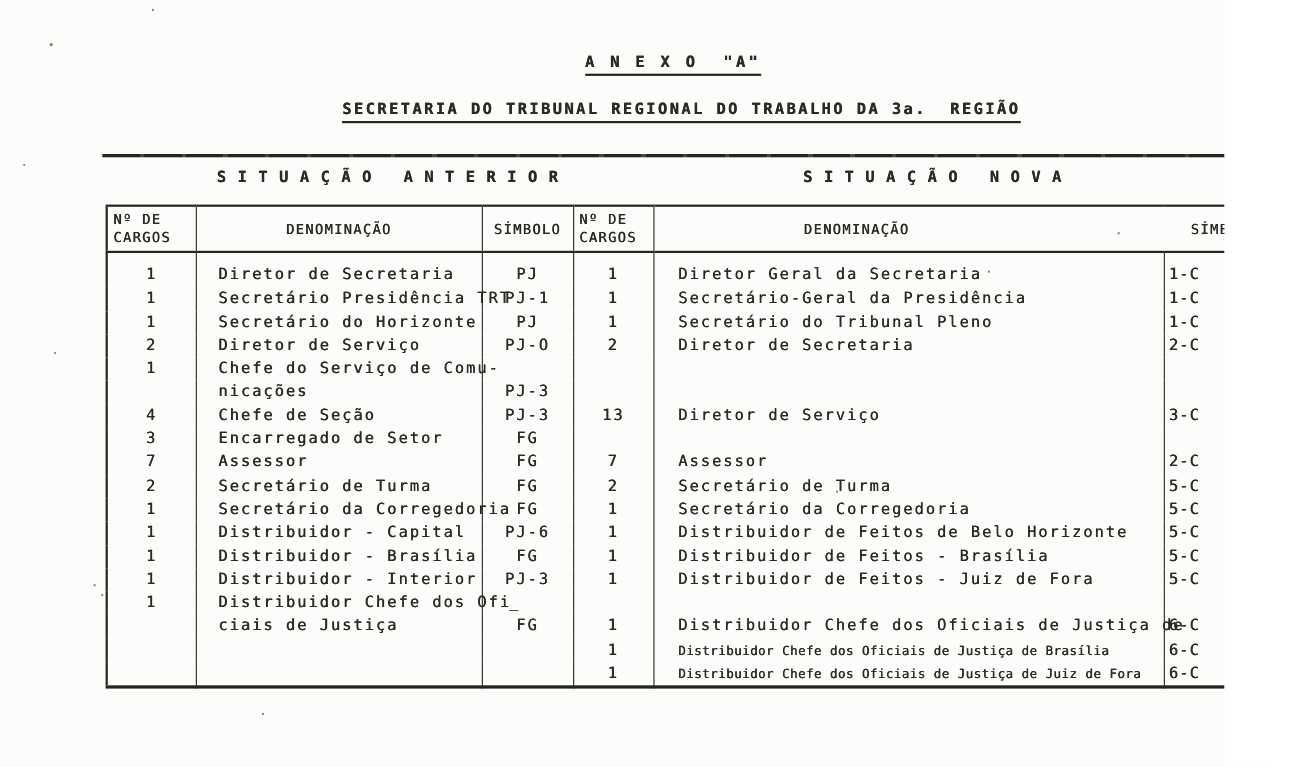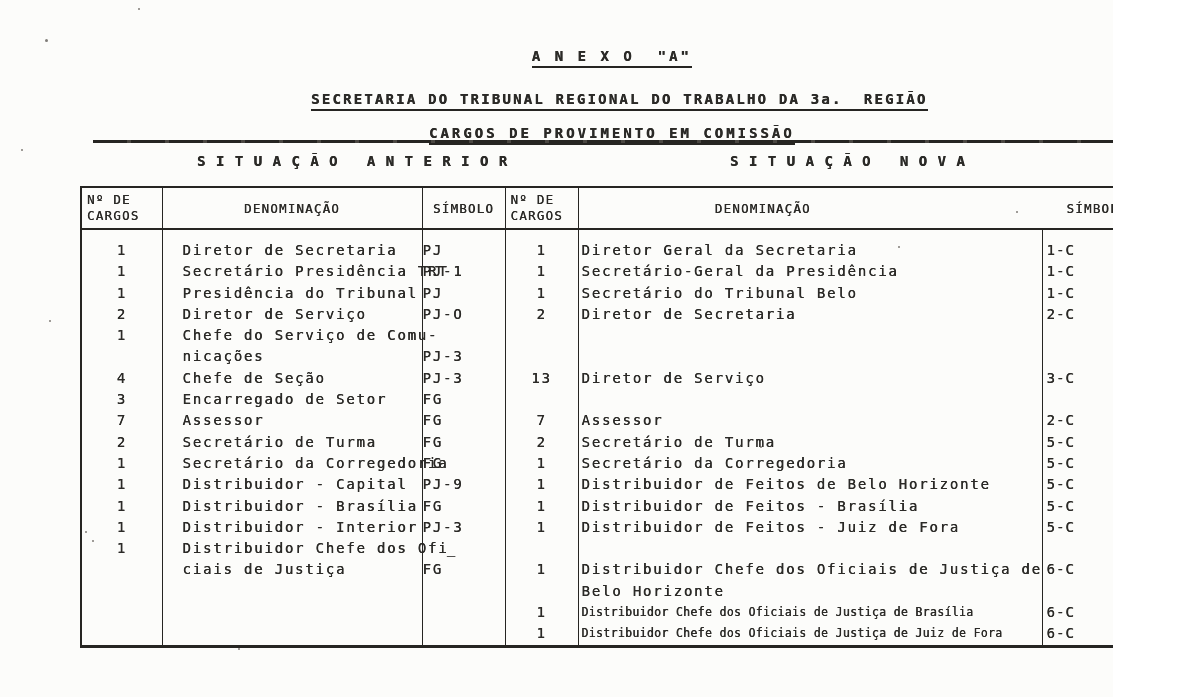--- a/index.html
+++ b/index.html
@@ -44,21 +44,21 @@
   
   .section-title{
     position:absolute;top:153px;font-size:14px;font-weight:bold;
     letter-spacing:1px;white-space:pre;
   }
   .section-left{left:197px;}
   .section-right{left:730px;}
 
   
   table.doc-table{
-    position:absolute;left:80px;top:186px;width:1071px;
+    position:absolute;left:96px;top:186px;width:1071px;
     border-collapse:collapse;table-layout:fixed;
     border-left:2px solid var(--rule);
     border-bottom:3px solid var(--rule);
   }
   col.c1{width:81px;}  col.c2{width:260px;} col.c3{width:83px;}
   col.c4{width:73px;}  col.c5{width:464px;} col.c6{width:110px;}
 
   thead th{
     height:42px;padding:0;vertical-align:middle;
     font-size:12.5px;font-weight:normal;letter-spacing:1.2px;
@@ -71,43 +71,40 @@
   thead th.hden-right{text-align:center;padding-right:95px;}
   thead th.hb{border-right:1.6px solid var(--rule);}
 
   tbody td{
     padding:0;margin:0;height:21.3px;line-height:21.3px;
     font-size:14px;letter-spacing:1.8px;white-space:nowrap;
     vertical-align:top;overflow:visible;
   }
   tbody td.c1{text-align:center;border-right:1.6px solid var(--rule);}
   tbody td.c2{padding-left:20px;border-right:1.6px solid var(--rule);}
-  tbody td.c3{text-align:left;border-right:1.6px solid var(--rule);}
+  tbody td.c3{text-align:center;border-right:1.6px solid var(--rule);}
   tbody td.c4{text-align:center;border-right:1.6px solid var(--rule);}
-  tbody td.c5{padding-left:3px;border-right:1.6px solid var(--rule);}
+  tbody td.c5{padding-left:22px;border-right:1.6px solid var(--rule);}
   tbody td.c6{padding-left:4px;letter-spacing:1px;}
   tbody tr:first-child td{padding-top:10px;height:31.3px;}
   tbody tr.condensed td.c5{font-size:11.4px;letter-spacing:0.4px;}
 
   
   .speck{position:absolute;background:#55524c;border-radius:50%;opacity:0.75;}
 </style>
 </head>
 <body>
 
 <div class="sheet typewriter">
 
   <div class="title-band annex-title">
     <span class="u">A N E X O  "A"</span>
   </div>
   <div class="title-band org-title">
     <span class="u">SECRETARIA DO TRIBUNAL REGIONAL DO TRABALHO DA 3a.  REGIÃO</span>
-  </div>
-  <div class="title-band doc-subtitle">
-    <span class="u">CARGOS DE PROVIMENTO EM COMISSÃO</span>
   </div>
 
   <div class="rule-top"></div>
 
   <div class="section-title section-left">S I T U A Ç Ã O   A N T E R I O R</div>
   <div class="section-title section-right">S I T U A Ç Ã O   N O V A</div>
 
   <table class="doc-table">
     <colgroup>
       <col class="c1">
@@ -139,24 +136,24 @@
         <tr>
       <td class="c1">1</td>
       <td class="c2">Secretário Presidência TRT</td>
       <td class="c3">PJ-1</td>
       <td class="c4">1</td>
       <td class="c5">Secretário-Geral da Presidência</td>
       <td class="c6">1-C</td>
     </tr>
         <tr>
       <td class="c1">1</td>
-      <td class="c2">Presidência do Tribunal</td>
+      <td class="c2">Secretário do Horizonte</td>
       <td class="c3">PJ</td>
       <td class="c4">1</td>
-      <td class="c5">Secretário do Tribunal Belo</td>
+      <td class="c5">Secretário do Tribunal Pleno</td>
       <td class="c6">1-C</td>
     </tr>
         <tr>
       <td class="c1">2</td>
       <td class="c2">Diretor de Serviço</td>
       <td class="c3">PJ-O</td>
       <td class="c4">2</td>
       <td class="c5">Diretor de Secretaria</td>
       <td class="c6">2-C</td>
     </tr>
@@ -212,21 +209,21 @@
       <td class="c1">1</td>
       <td class="c2">Secretário da Corregedoria</td>
       <td class="c3">FG</td>
       <td class="c4">1</td>
       <td class="c5">Secretário da Corregedoria</td>
       <td class="c6">5-C</td>
     </tr>
         <tr>
       <td class="c1">1</td>
       <td class="c2">Distribuidor - Capital</td>
-      <td class="c3">PJ-9</td>
+      <td class="c3">PJ-6</td>
       <td class="c4">1</td>
       <td class="c5">Distribuidor de Feitos de Belo Horizonte</td>
       <td class="c6">5-C</td>
     </tr>
         <tr>
       <td class="c1">1</td>
       <td class="c2">Distribuidor - Brasília</td>
       <td class="c3">FG</td>
       <td class="c4">1</td>
       <td class="c5">Distribuidor de Feitos - Brasília</td>
@@ -248,28 +245,20 @@
       <td class="c5"></td>
       <td class="c6"></td>
     </tr>
         <tr>
       <td class="c1"></td>
       <td class="c2">ciais de Justiça</td>
       <td class="c3">FG</td>
       <td class="c4">1</td>
       <td class="c5">Distribuidor Chefe dos Oficiais de Justiça de</td>
       <td class="c6">6-C</td>
-    </tr>
-        <tr>
-      <td class="c1"></td>
-      <td class="c2"></td>
-      <td class="c3"></td>
-      <td class="c4"></td>
-      <td class="c5">Belo Horizonte</td>
-      <td class="c6"></td>
     </tr>
         <tr class="condensed">
       <td class="c1"></td>
       <td class="c2"></td>
       <td class="c3"></td>
       <td class="c4">1</td>
       <td class="c5">Distribuidor Chefe dos Oficiais de Justiça de Brasília</td>
       <td class="c6">6-C</td>
     </tr>
         <tr class="condensed">

